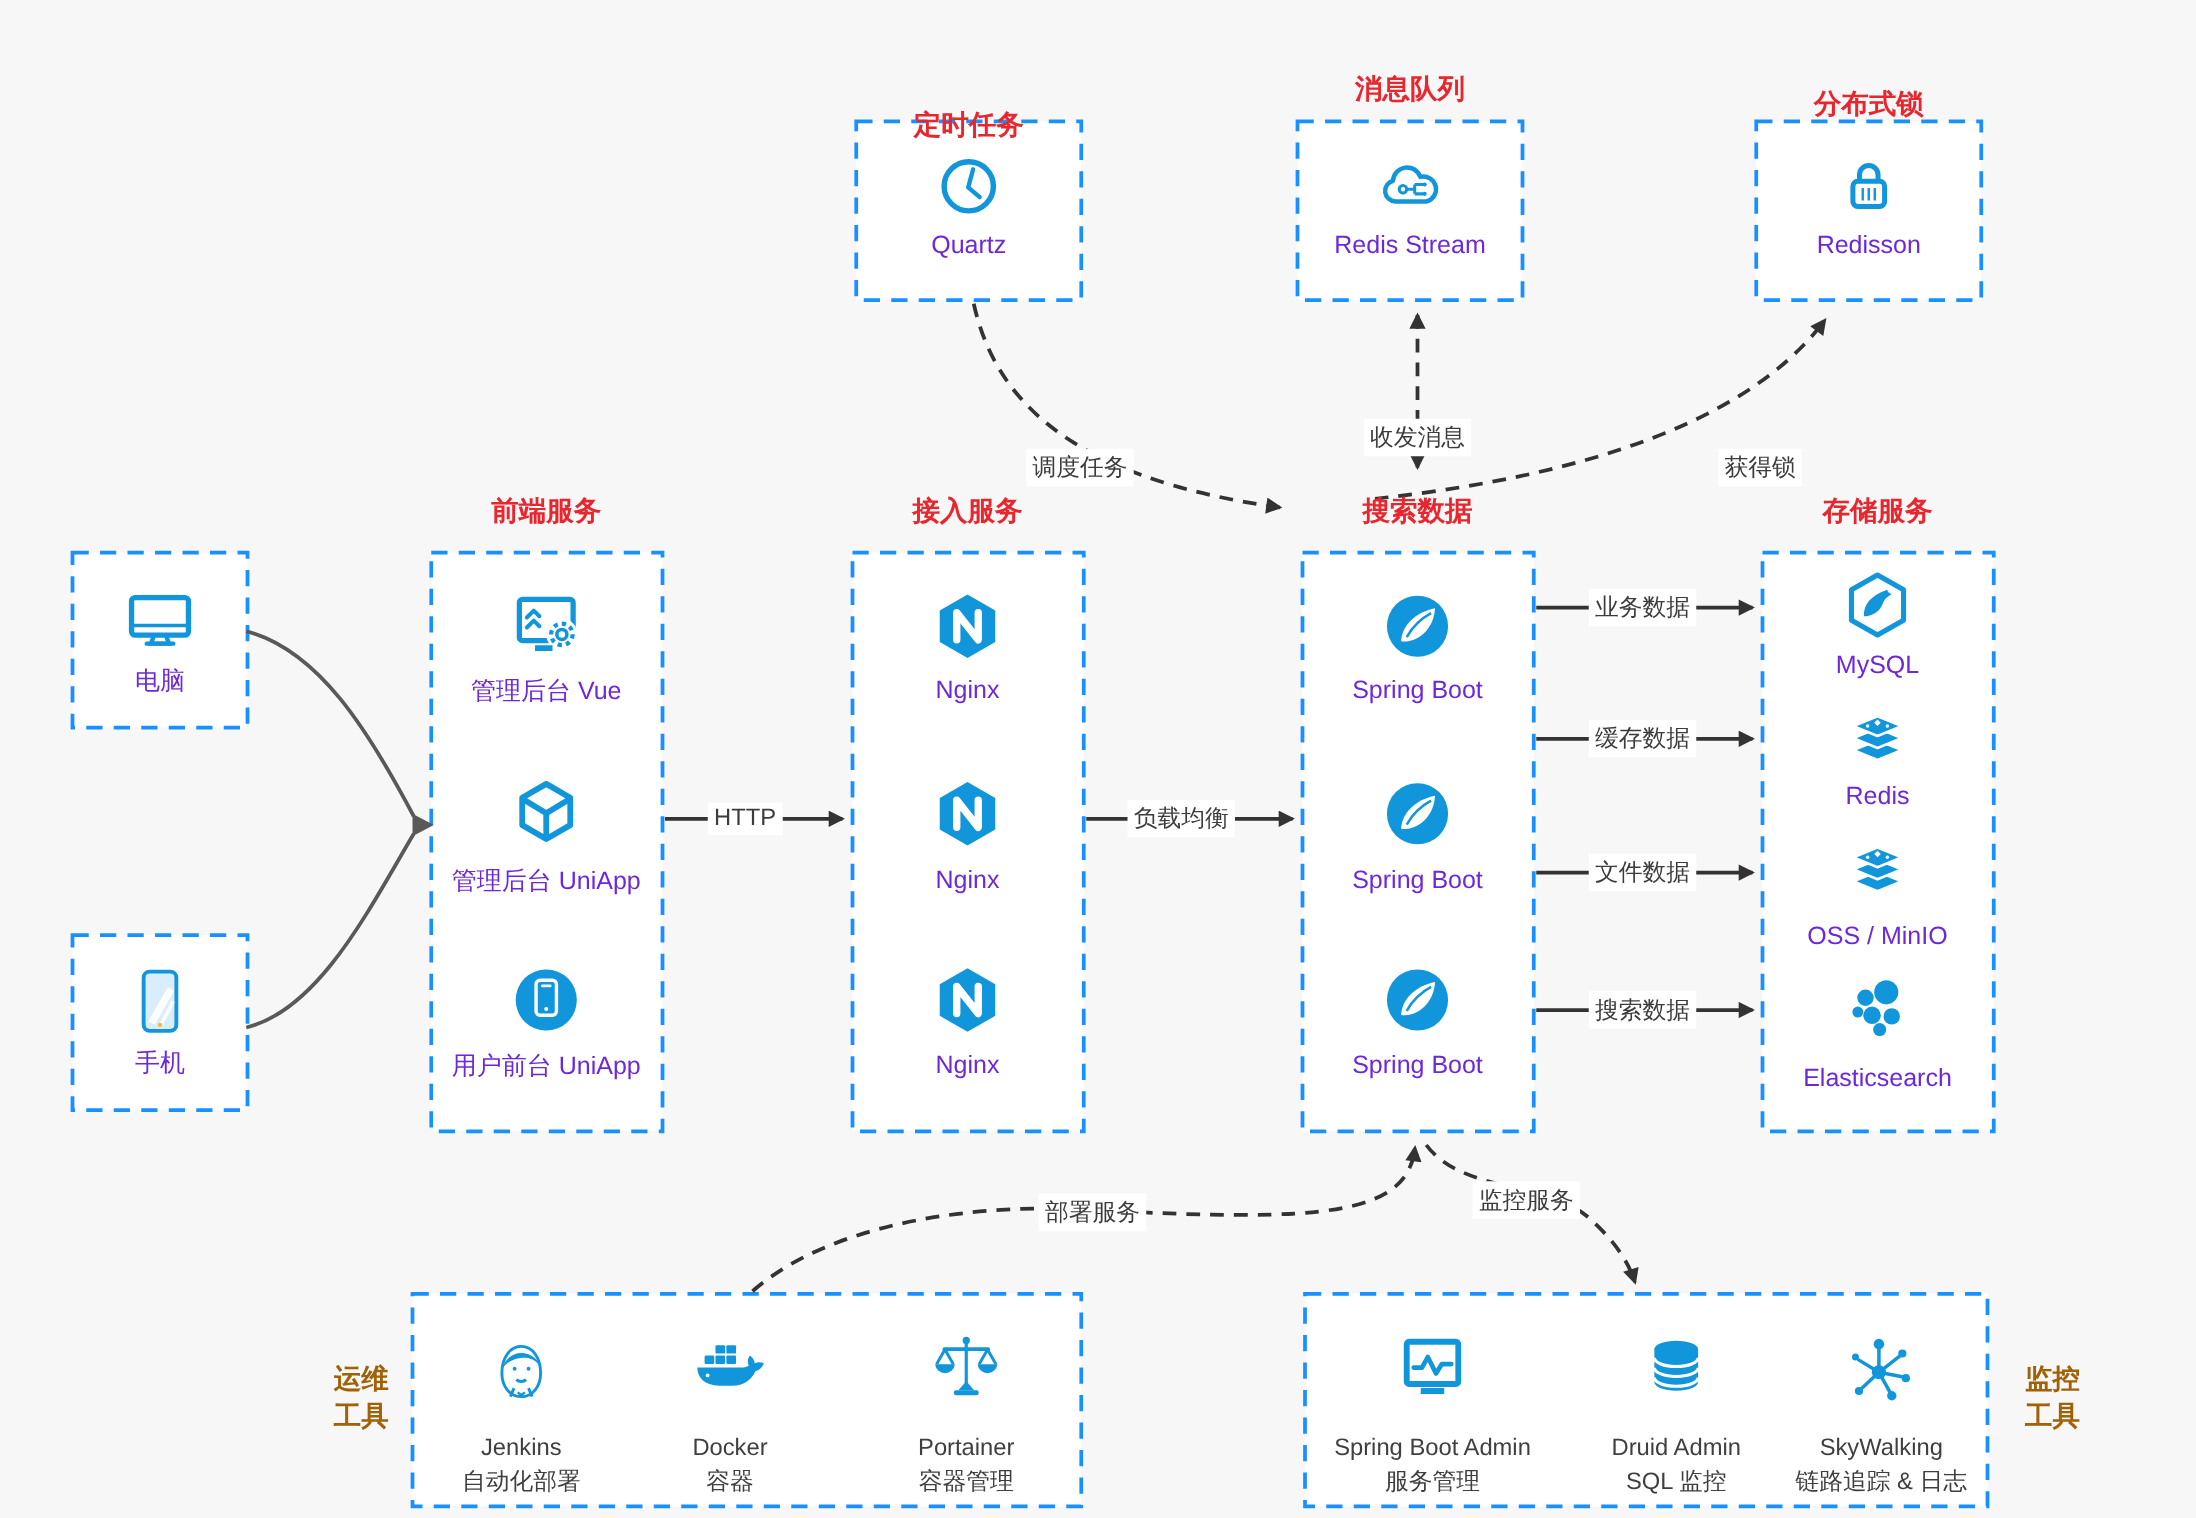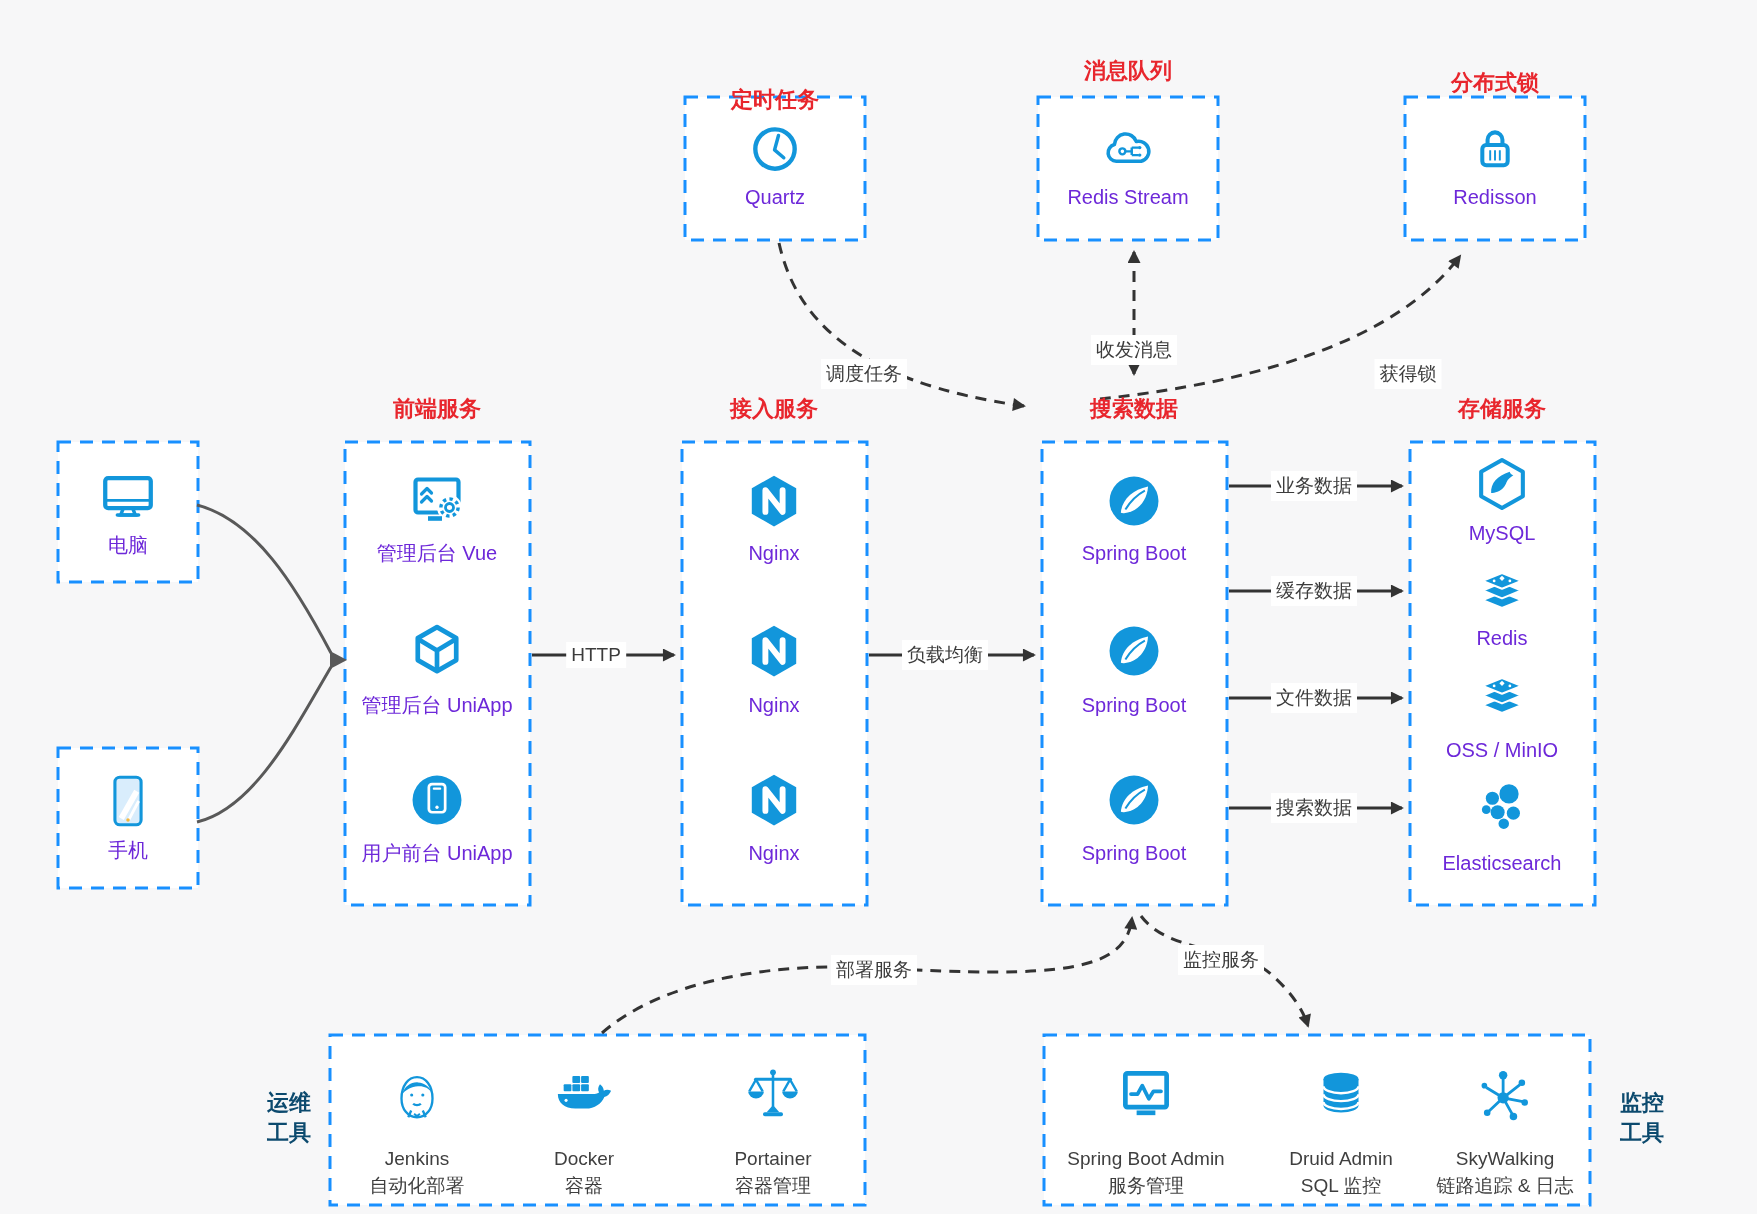--- a/index.html
+++ b/index.html
@@ -4,21 +4,21 @@
 <style>
   html,body{margin:0;padding:0;background:#f7f7f8;}
   body{font-family:"Liberation Sans","DejaVu Sans",sans-serif;}
   .canvas{position:relative;width:1757px;height:1214px;background:#f7f7f8;overflow:hidden;}
   .edges{position:absolute;left:0;top:0;}
   .icon{position:absolute;transform:translate(-50%,-50%);color:#1296db;}
   .icon svg{display:block;}
   .lbl{position:absolute;transform:translate(-50%,-50%);font-size:20px;color:#6d28d9;white-space:nowrap;}
   .lbl2{position:absolute;transform:translate(-50%,-50%);font-size:19px;color:#3f3f3f;text-align:center;line-height:27px;white-space:nowrap;}
   .gtitle{position:absolute;transform:translate(-50%,-50%);font-size:22px;font-weight:700;color:#e8262d;white-space:nowrap;}
-  .gtitle2{position:absolute;transform:translate(-50%,-50%);font-size:22px;font-weight:700;color:#0c4a6e;text-align:center;line-height:30px;white-space:nowrap;}
+  .gtitle2{position:absolute;transform:translate(-50%,-50%);font-size:22px;font-weight:700;color:#a16207;text-align:center;line-height:30px;white-space:nowrap;}
   .edge-lbl{position:absolute;transform:translate(-50%,-50%);font-size:19px;color:#3c3c3c;background:#ffffff;padding:2px 5px;white-space:nowrap;}
   .note{position:absolute;left:57px;top:97px;width:440px;height:72px;background:#faf3a0;color:#4a4a4a;
         font-size:17.5px;line-height:24px;padding:12px 0 0 15px;box-sizing:border-box;}
   .note .cut{position:absolute;top:0;right:0;width:0;height:0;border-left:20px solid transparent;border-top:20px solid #f7f7f8;}
   .note .fold{position:absolute;top:0;right:0;width:0;height:0;border-top:20px solid transparent;border-left:20px solid #c4c4c4;}
 </style>
 </head>
 <body>
 
 <svg width="0" height="0" style="position:absolute" aria-hidden="true">

